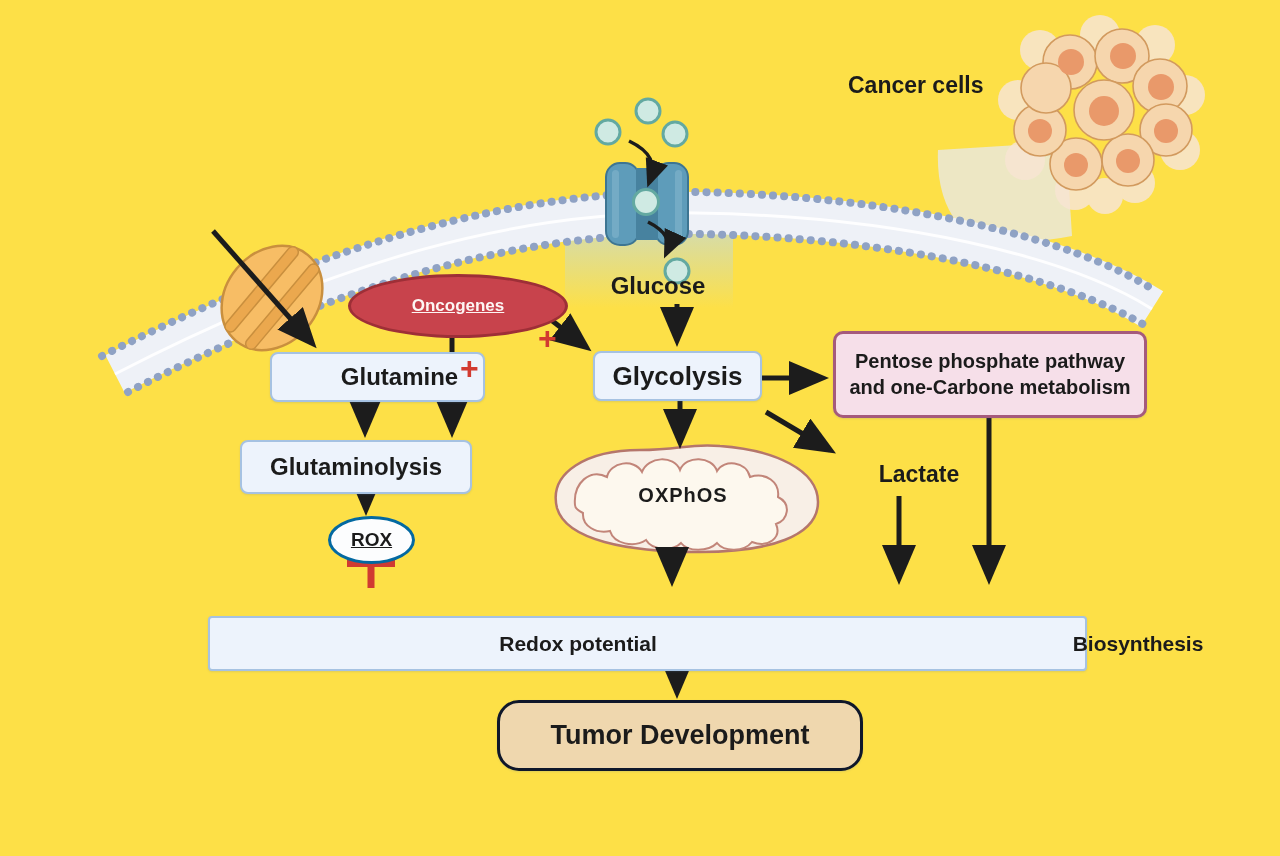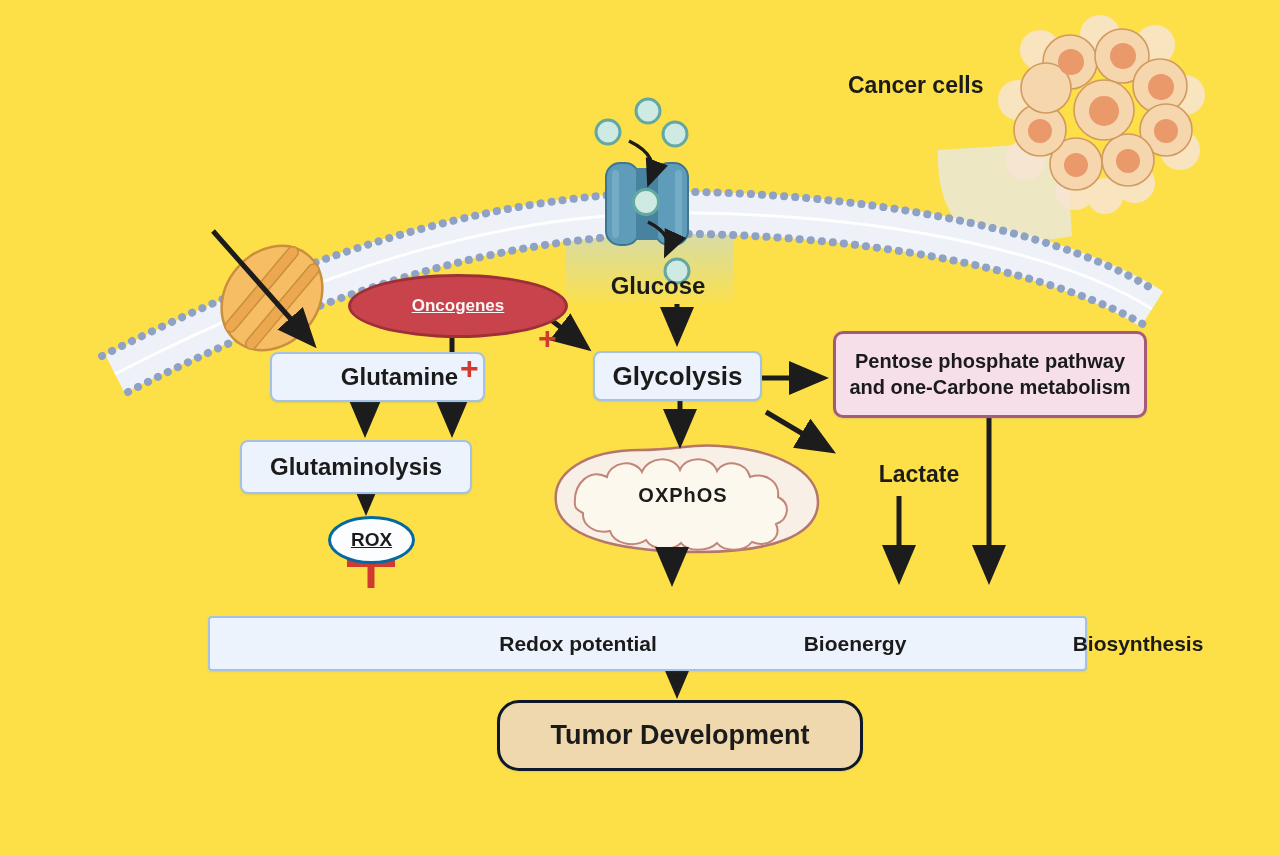--- a/index.html
+++ b/index.html
@@ -174,21 +174,20 @@
 
   <div class="lbl" style="left:919px;top:461px;font-size:23px;transform:translateX(-50%);">Lactate</div>
 
   <div class="ellipse" style="left:328px;top:516px;width:81px;height:42px;background:#fcfdfe;
        border:3px solid #0369a1;color:#1b1b1b;font-size:19px;">
     <span>ROX</span>
   </div>
 
   <div class="node" style="left:208px;top:588px;width:875px;height:51px;border-radius:4px;margin-top:28px;">
     <span class="bar-label" style="left:368px;">Redox potential</span>
-    <span class="bar-label" style="left:645px;">Bioenergy</span>
     <span class="bar-label" style="left:928px;text-align:center;">Biosynthesis</span>
   </div>
 
   <div class="node node-tan" style="left:497px;top:700px;width:360px;height:65px;font-size:27px;">
     <span>Tumor Development</span>
   </div>
 
 </div>
 
 </body></html>

